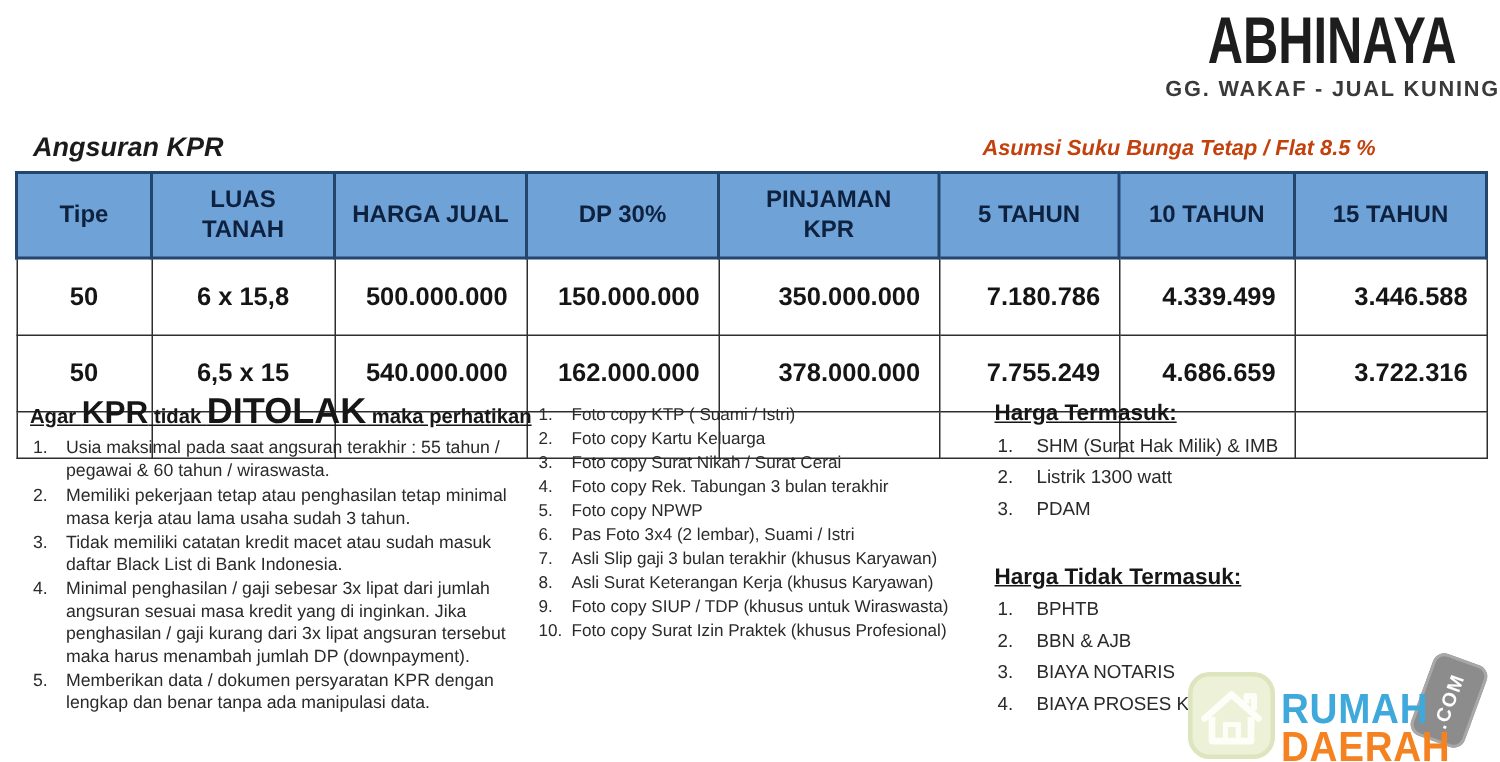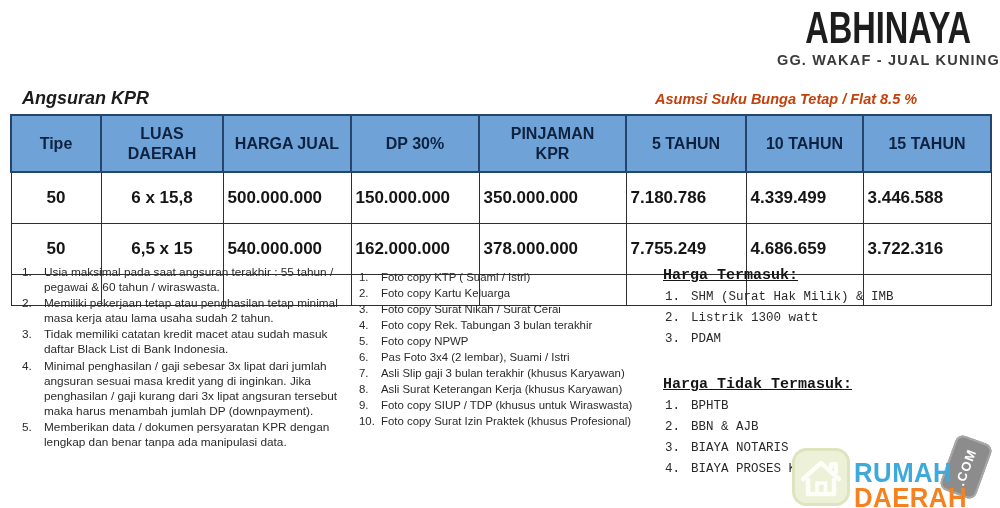--- a/index.html
+++ b/index.html
@@ -45,30 +45,30 @@
     border: 2px solid #24466E;
     font-size: 16px; font-weight: 700; color:#0e2240;
     text-align:center; vertical-align: middle;
     white-space: pre-line; line-height: 1.25;
     height: 57px; padding: 2px;
   }
   table.kpr td {
     border: 1px solid #2e2e2e;
     font-size: 17px; font-weight: 700; color:#151515;
     height: 27px; padding: 1px 12px 1px 4px;
-    vertical-align: middle;
+    text-align: right; vertical-align: middle;
   }
   table.kpr td.c { text-align: center; padding: 15px 4px; }
   table.kpr tr.empty-row td { height: 25px; }
 
   
   .col { position:absolute; }
   .col-qual  { left:20px;  top:262px; width:334px; }
   .col-docs  { left:357px; top:267px; width:302px; }
-  .col-right { left:663px; top:267px; width:330px;font-family:Liberation Mono, monospace; }
+  .col-right { left:663px; top:267px; width:330px; }
 
   .qual-headline {
     text-decoration: underline;
     font-weight:700; color:#161616;
     white-space: nowrap; line-height:1.1;
   }
   .qual-headline .sm { font-size:13.5px; }
   .qual-headline .md { font-size:21px; }
   .qual-headline .lg { font-size:24px; }
   .qual-sub {
@@ -134,21 +134,21 @@
           <col style="width:128px">
         <col style="width:147px">
           <col style="width:120px">
           <col style="width:117px">
           <col style="width:128px">
       </colgroup>
       <thead>
         <tr>
           <th>Tipe</th>
           <th>LUAS
-DAERAH</th>
+TANAH</th>
           <th>HARGA JUAL</th>
           <th>DP 30%</th>
           <th>PINJAMAN
 KPR</th>
           <th>5 TAHUN</th>
           <th>10 TAHUN</th>
           <th>15 TAHUN</th>
         </tr>
       </thead>
       <tbody>
@@ -180,23 +180,26 @@
           <td></td>
           <td></td>
           <td></td>
           <td></td>
         </tr>
       </tbody>
     </table>
   </div>
 
   <div class="col col-qual">
+    <div class="qual-headline">
+      <span class="sm">Agar </span><span class="md">KPR</span><span class="sm"> tidak </span><span class="lg">DITOLAK</span><span class="sm"> maka perhatikan</span>
+    </div>
     <ol class="nlist">
       <li>Usia maksimal pada saat angsuran terakhir : 55 tahun / pegawai &amp; 60 tahun / wiraswasta.</li>
-      <li>Memiliki pekerjaan tetap atau penghasilan tetap minimal masa kerja atau lama usaha sudah 2 tahun.</li>
+      <li>Memiliki pekerjaan tetap atau penghasilan tetap minimal masa kerja atau lama usaha sudah 3 tahun.</li>
       <li>Tidak memiliki catatan kredit macet atau sudah masuk daftar Black List di Bank Indonesia.</li>
       <li>Minimal penghasilan / gaji sebesar 3x lipat dari jumlah angsuran sesuai masa kredit yang di inginkan. Jika penghasilan / gaji kurang dari 3x lipat angsuran tersebut maka harus menambah jumlah DP (downpayment).</li>
       <li>Memberikan data / dokumen persyaratan KPR dengan lengkap dan benar tanpa ada manipulasi data.</li>
     </ol>
   </div>
 
   <div class="col col-docs">
     <ol class="nlist">
       <li>Foto copy KTP ( Suami / Istri)</li>
       <li>Foto copy Kartu Keluarga</li>

